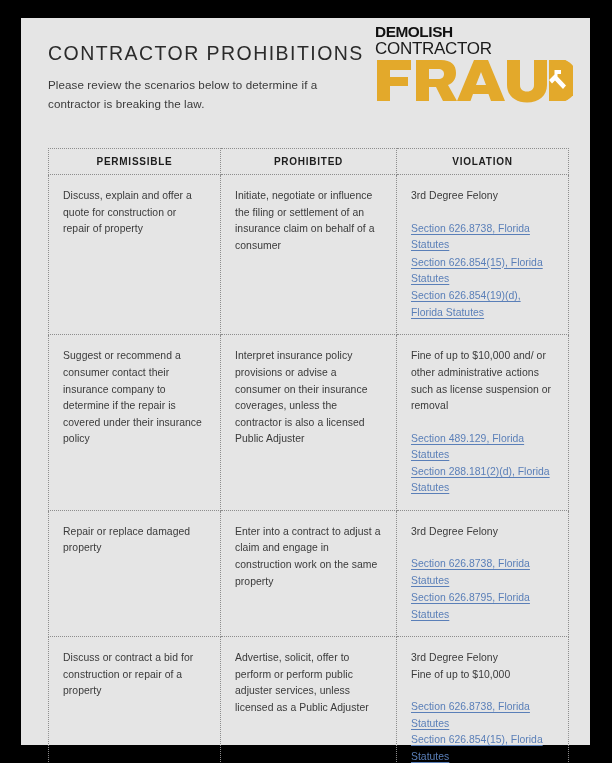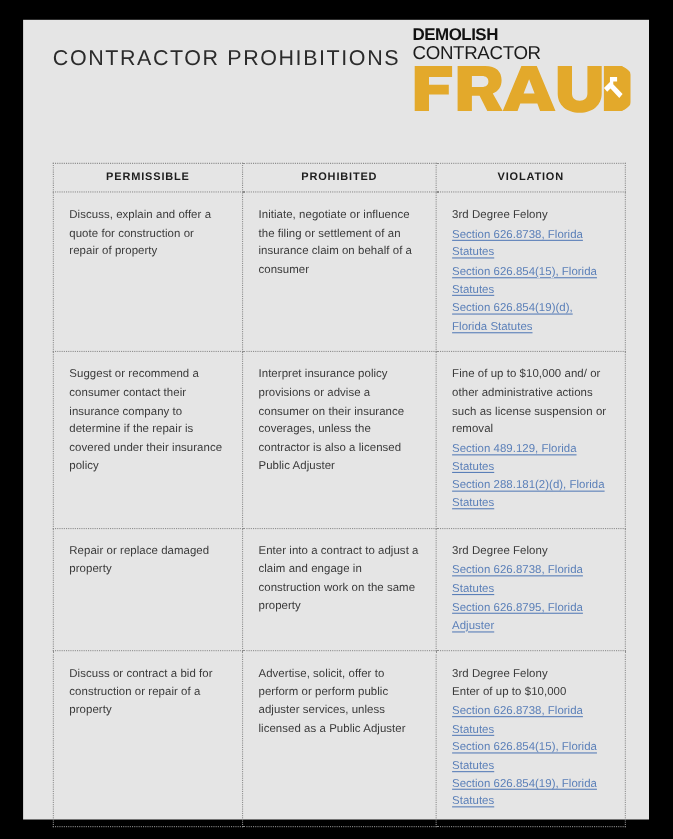--- a/index.html
+++ b/index.html
@@ -156,21 +156,21 @@
   .row-3 td { height: 104px; }
   .row-4 td { height: 147px; }
 
   .cell-text { letter-spacing: 0.05px; }
 
   .viol-head {
     color: #3a3a3a;
     letter-spacing: 0.05px;
   }
 
-  .link-list { margin-top: 1px; }
+  .link-list { margin-top: 16px; }
 
   a.statute-link {
     display: block;
     color: #5a7fb8;
     text-decoration: underline;
     text-underline-offset: 1.5px;
     font-size: 10.4px;
     line-height: 1.58;
     letter-spacing: 0.02px;
     margin-top: 1px;
@@ -180,20 +180,21 @@
 </style>
 </head>
 <body>
 
 <div class="page-card">
 
   <div class="header">
 
     <div class="title-block">
       <div class="doc-title">CONTRACTOR PROHIBITIONS</div>
+      <div class="doc-subtitle">Please review the scenarios below to determine if a contractor is breaking the law.</div>
     </div>
 
     <div class="logo">
       <div class="logo-topline">
         <span class="logo-demolish">DEMOLISH</span>
           <span class="logo-contractor">CONTRACTOR</span>
       </div>
 
       <div class="logo-fraud-wrap">
         <svg class="logo-fraud-svg" width="198" height="45" viewBox="0 0 198 45">
@@ -269,35 +270,35 @@
           <td>
             <div class="cell-text">Repair or replace damaged property</div>
           </td>
           <td>
             <div class="cell-text">Enter into a contract to adjust a claim and engage in construction work on the same property</div>
           </td>
           <td>
             <div class="viol-head">3rd Degree Felony</div>
             <div class="link-list">
               <a class="statute-link" href="#">Section 626.8738, Florida Statutes</a>
-              <a class="statute-link" href="#">Section 626.8795, Florida Adjuster</a>
+              <a class="statute-link" href="#">Section 626.8795, Florida Statutes</a>
             </div>
           </td>
         </tr>
 
         <tr class="row-4">
           <td>
             <div class="cell-text">Discuss or contract a bid for construction or repair of a property</div>
           </td>
           <td>
             <div class="cell-text">Advertise, solicit, offer to perform or perform public adjuster services, unless licensed as a Public Adjuster</div>
           </td>
           <td>
             <div class="viol-head">3rd Degree Felony</div>
-            <div class="viol-head">Enter of up to $10,000</div>
+            <div class="viol-head">Fine of up to $10,000</div>
             <div class="link-list">
               <a class="statute-link tight" href="#">Section 626.8738, Florida Statutes</a>
               <a class="statute-link tight" href="#">Section 626.854(15), Florida Statutes</a>
               <a class="statute-link tight" href="#">Section 626.854(19), Florida Statutes</a>
             </div>
           </td>
         </tr>
 
       </tbody>
     </table>

